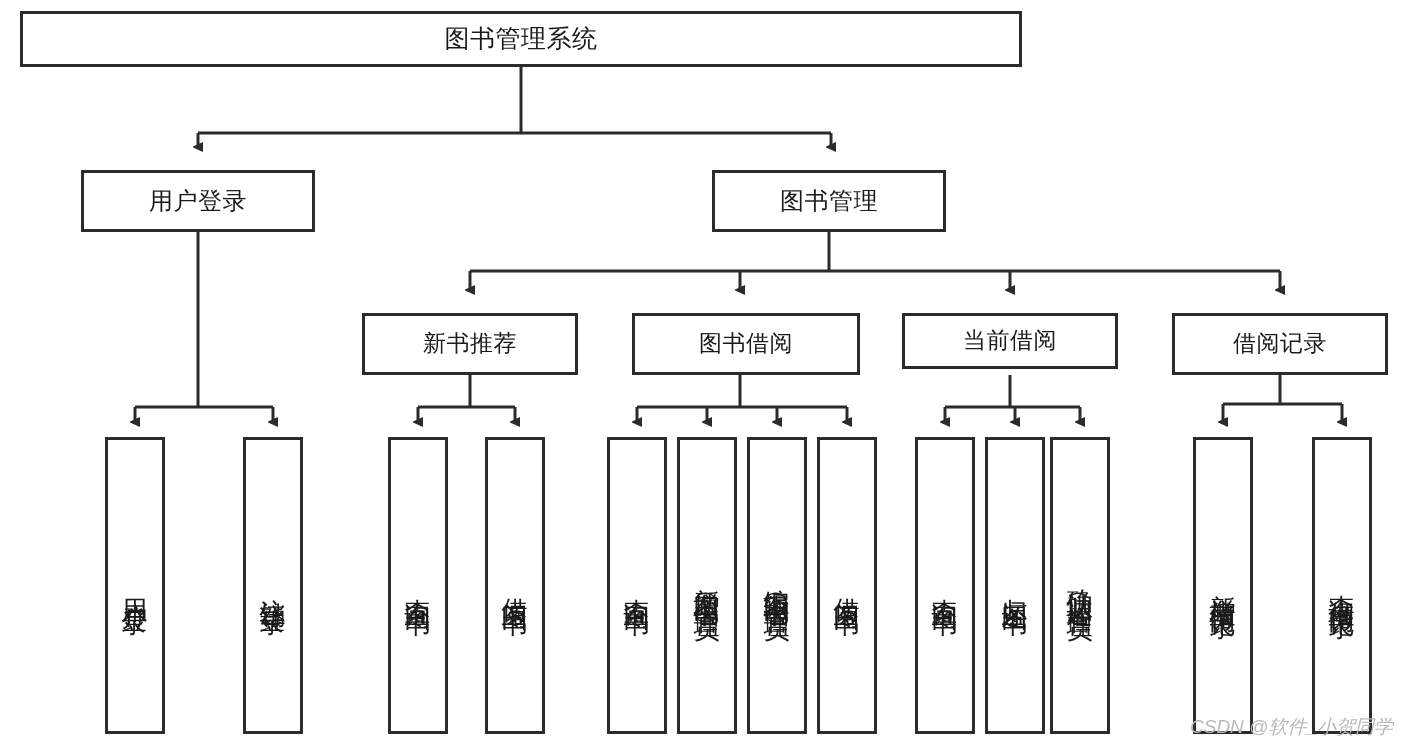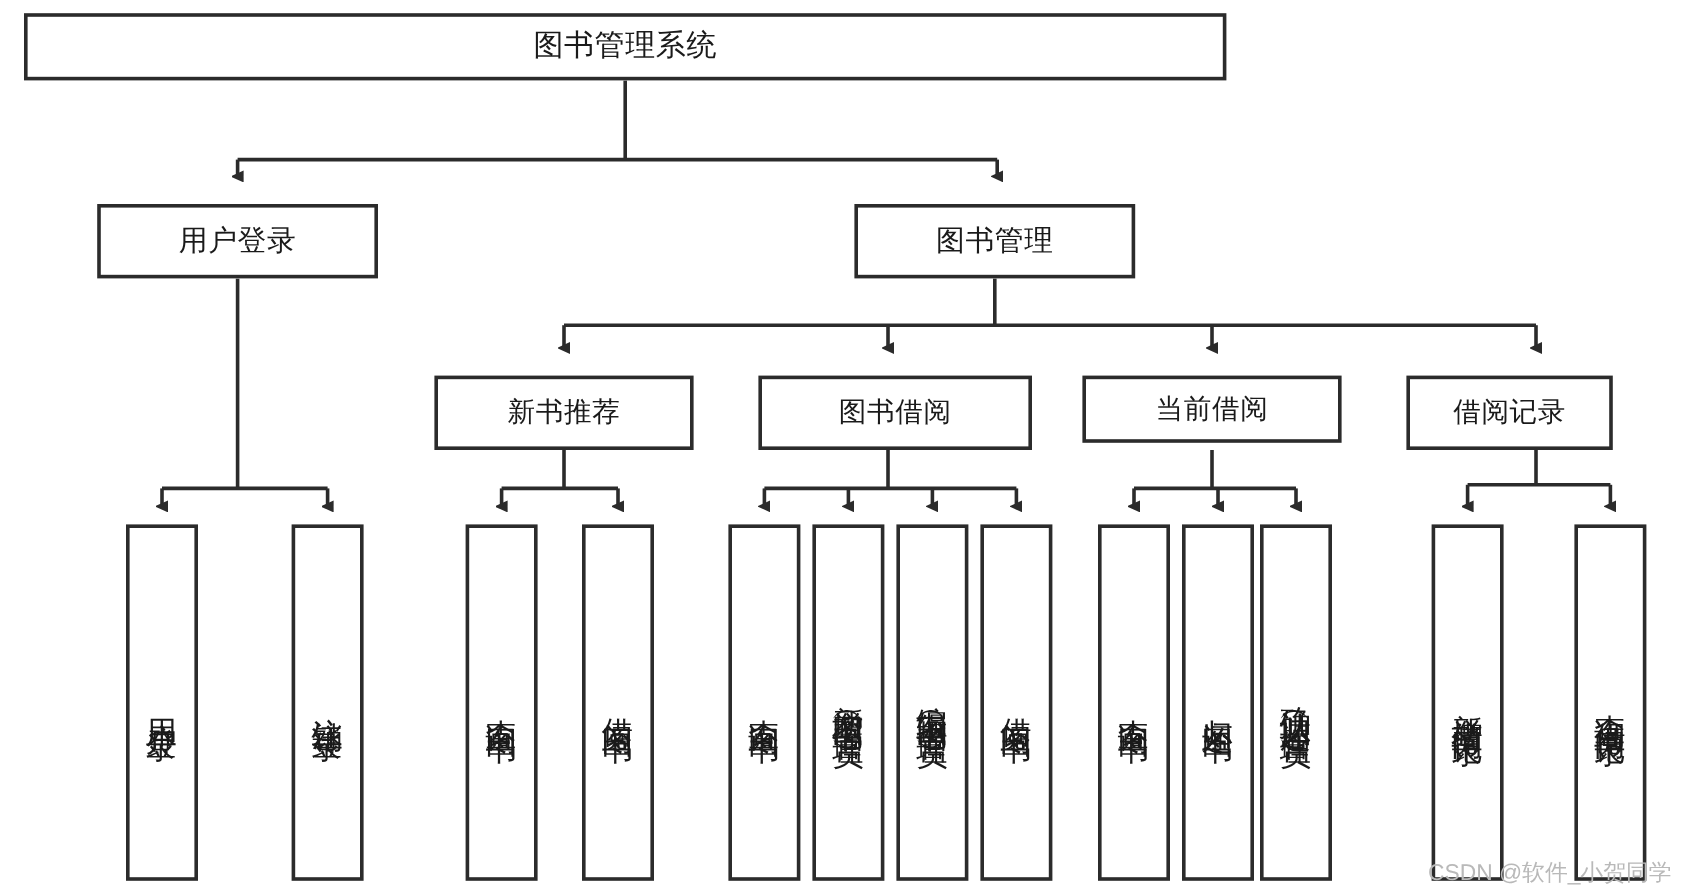--- a/index.html
+++ b/index.html
@@ -56,20 +56,21 @@
     letter-spacing: 4px;
     line-height: 1;
   }
   .watermark {
     position: absolute;
     color: #b9b9b9;
     font-size: 19px;
     white-space: nowrap;
     z-index: 3;
     font-family: "Liberation Sans", "DejaVu Sans", sans-serif;
+    font-style: italic;
   }
 </style>
 </head>
 <body>
 
 <div id="canvas">
 
   <svg id="edges" viewBox="0 0 1405 747" xmlns="http://www.w3.org/2000/svg">
     <defs>
       <marker id="arrow" markerWidth="10" markerHeight="10" refX="5" refY="5" orient="auto" markerUnits="userSpaceOnUse">
@@ -133,21 +134,21 @@
 
   <div class="node lvl2" style="left:712px; top:170px; width:234px; height:62px;">
     <span class="label">图书管理</span>
   </div>
   <div class="node lvl3" style="left:632px; top:313px; width:228px; height:62px;">
     <span class="label">图书借阅</span>
   </div>
   <div class="node lvl3" style="left:902px; top:313px; width:216px; height:56px;">
     <span class="label">当前借阅</span>
   </div>
-  <div class="node lvl3" style="left:1172px; top:313px; width:172px; height:62px;">
+  <div class="node lvl3" style="left:1172px; top:313px; width:216px; height:62px;">
     <span class="label">借阅记录</span>
   </div>
 
   <div class="node leaf" style="left:105px; top:437px; width:60px; height:297px;">
     <span class="label">用户登录</span>
   </div>
   <div class="node leaf" style="left:243px; top:437px; width:60px; height:297px;">
     <span class="label">注销登录</span>
   </div>
 

